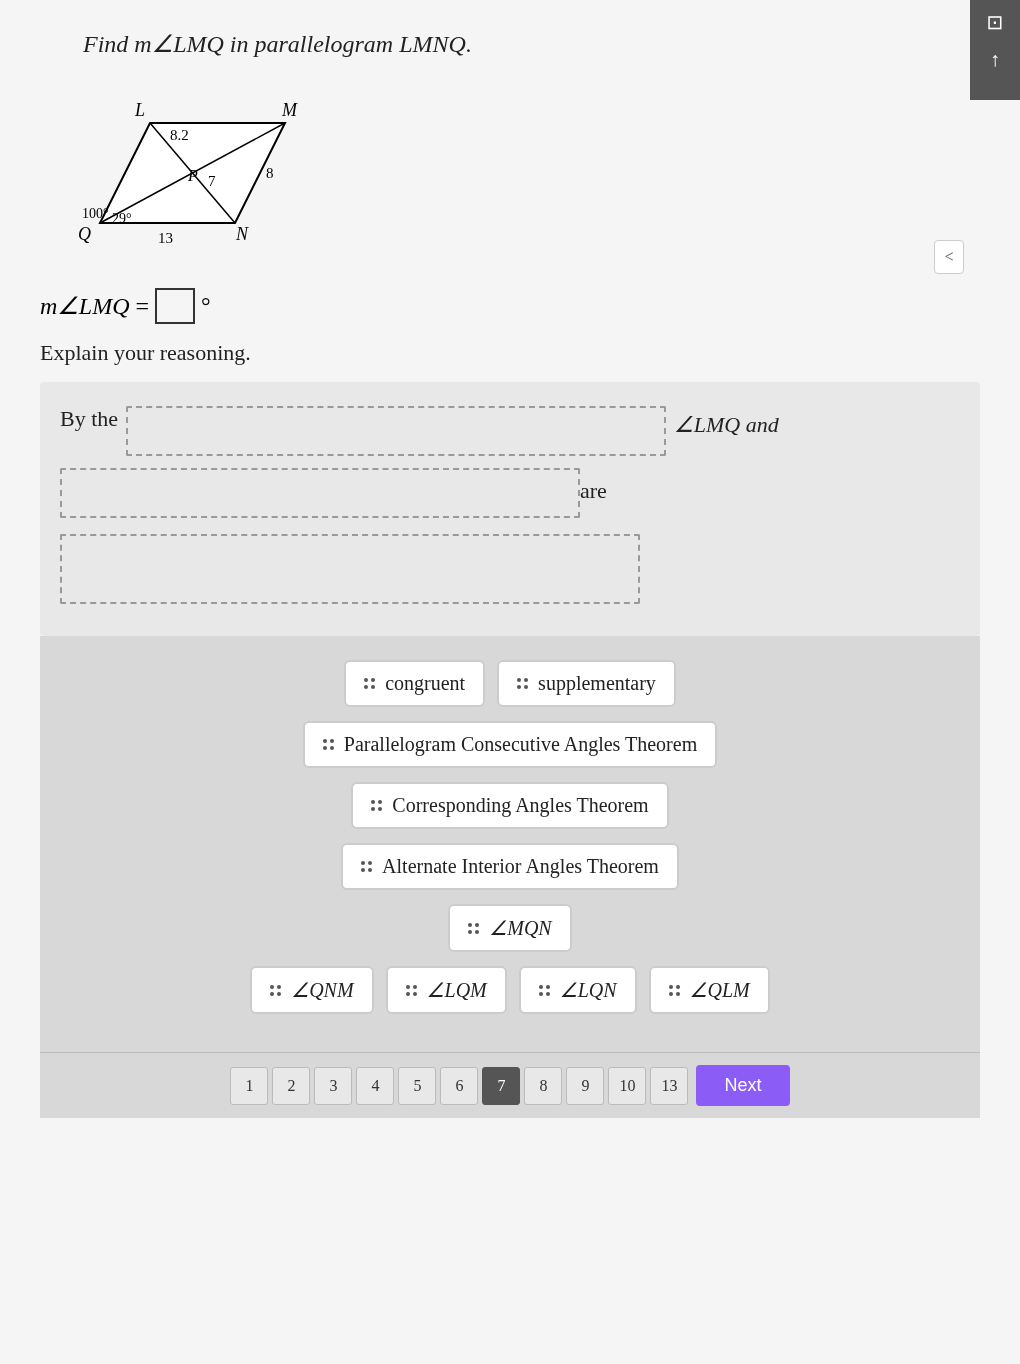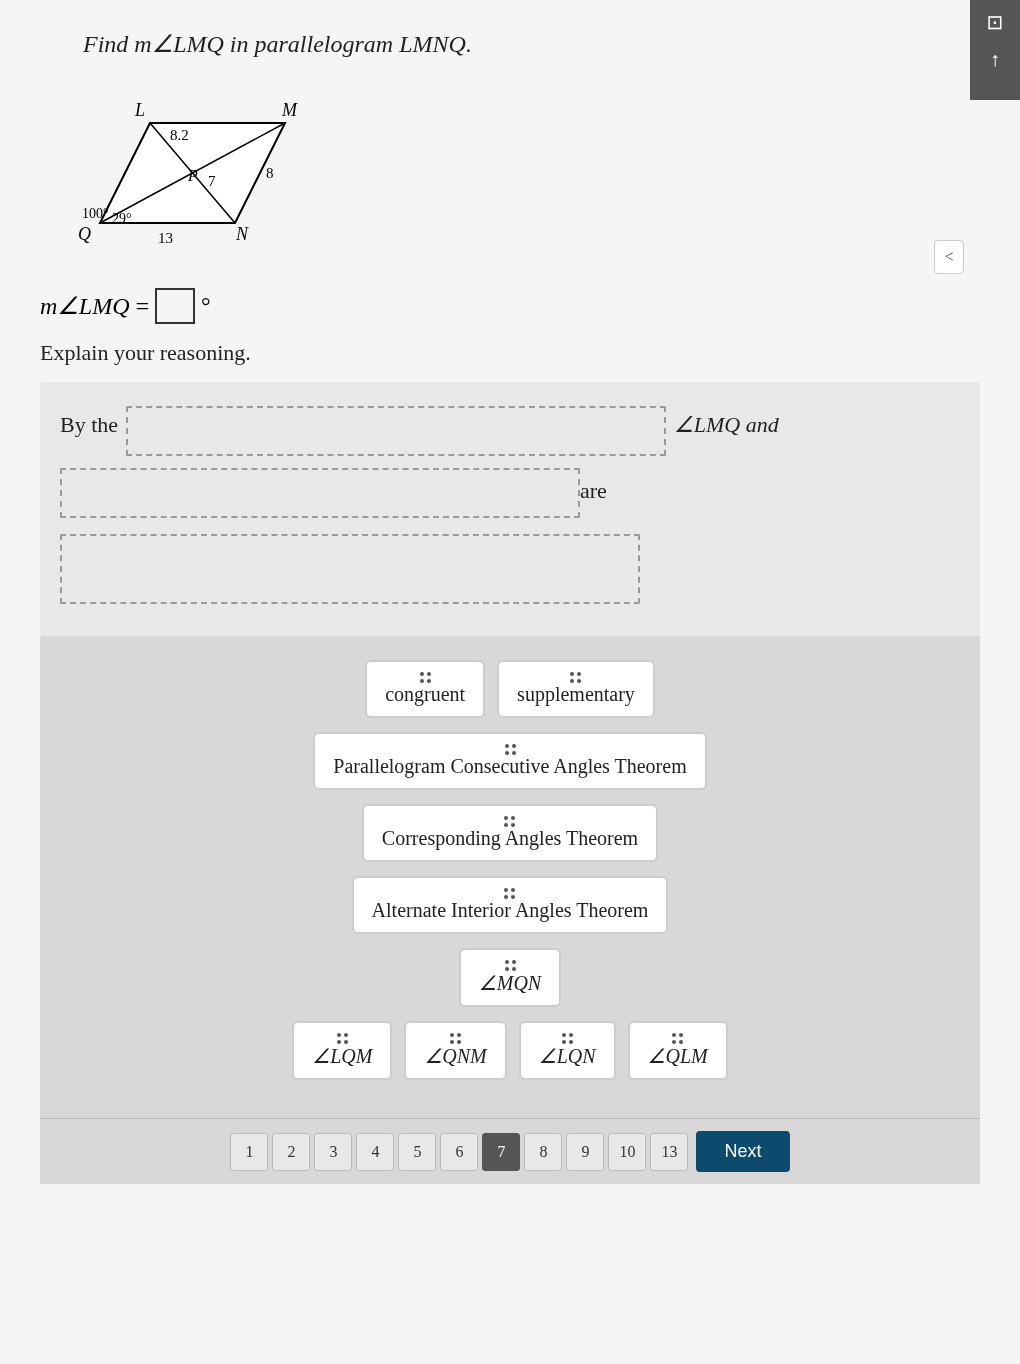--- a/index.html
+++ b/index.html
@@ -66,21 +66,20 @@
     .drop-zone-row {
       display: flex;
       align-items: flex-start;
       margin-bottom: 12px;
       gap: 8px;
     }
 
     .by-the-label {
       font-size: 22px;
       color: #222;
-      margin-top: 6px;
       white-space: nowrap;
     }
 
     .drop-box-main {
       border: 2px dashed #999;
       background: transparent;
       min-height: 50px;
       width: 540px;
       border-radius: 2px;
     }
@@ -131,25 +130,24 @@
     }
 
     .tile {
       background: white;
       border: 2px solid #ccc;
       border-radius: 6px;
       padding: 10px 18px;
       font-size: 20px;
       display: flex;
       align-items: center;
-      gap: 0;
+      gap: 10px;
       cursor: grab;
       user-select: none;
       font-family: 'Times New Roman', serif;
-      flex-direction: column;
     }
 
     .tile .drag-icon {
       display: inline-flex;
       flex-direction: column;
       gap: 3px;
     }
     .tile .drag-icon span {
       display: flex;
       gap: 3px;
@@ -198,21 +196,21 @@
       color: #333;
     }
 
     .nav-btn.active {
       background: #555;
       color: white;
       border-color: #555;
     }
 
     .next-btn {
-      background: #0c4a6e;
+      background: #8b5cf6;
       color: white;
       border: none;
       padding: 10px 28px;
       font-size: 18px;
       border-radius: 4px;
       cursor: pointer;
       margin-left: 4px;
     }
 
     
@@ -389,28 +387,28 @@
         <span class="tile-text tile-italic">∠MQN</span>
       </div>
     </div>
 
     <div class="tiles-row">
       <div class="tile">
         <span class="drag-icon">
           <span></span>
             <span></span>
         </span>
+        <span class="tile-text tile-italic">∠QNM</span>
+      </div>
+      <div class="tile">
+        <span class="drag-icon">
+          <span></span>
+            <span></span>
+        </span>
         <span class="tile-text tile-italic">∠LQM</span>
-      </div>
-      <div class="tile">
-        <span class="drag-icon">
-          <span></span>
-            <span></span>
-        </span>
-        <span class="tile-text tile-italic">∠QNM</span>
       </div>
       <div class="tile">
         <span class="drag-icon">
           <span></span>
             <span></span>
         </span>
         <span class="tile-text tile-italic">∠LQN</span>
       </div>
       <div class="tile">
         <span class="drag-icon">

